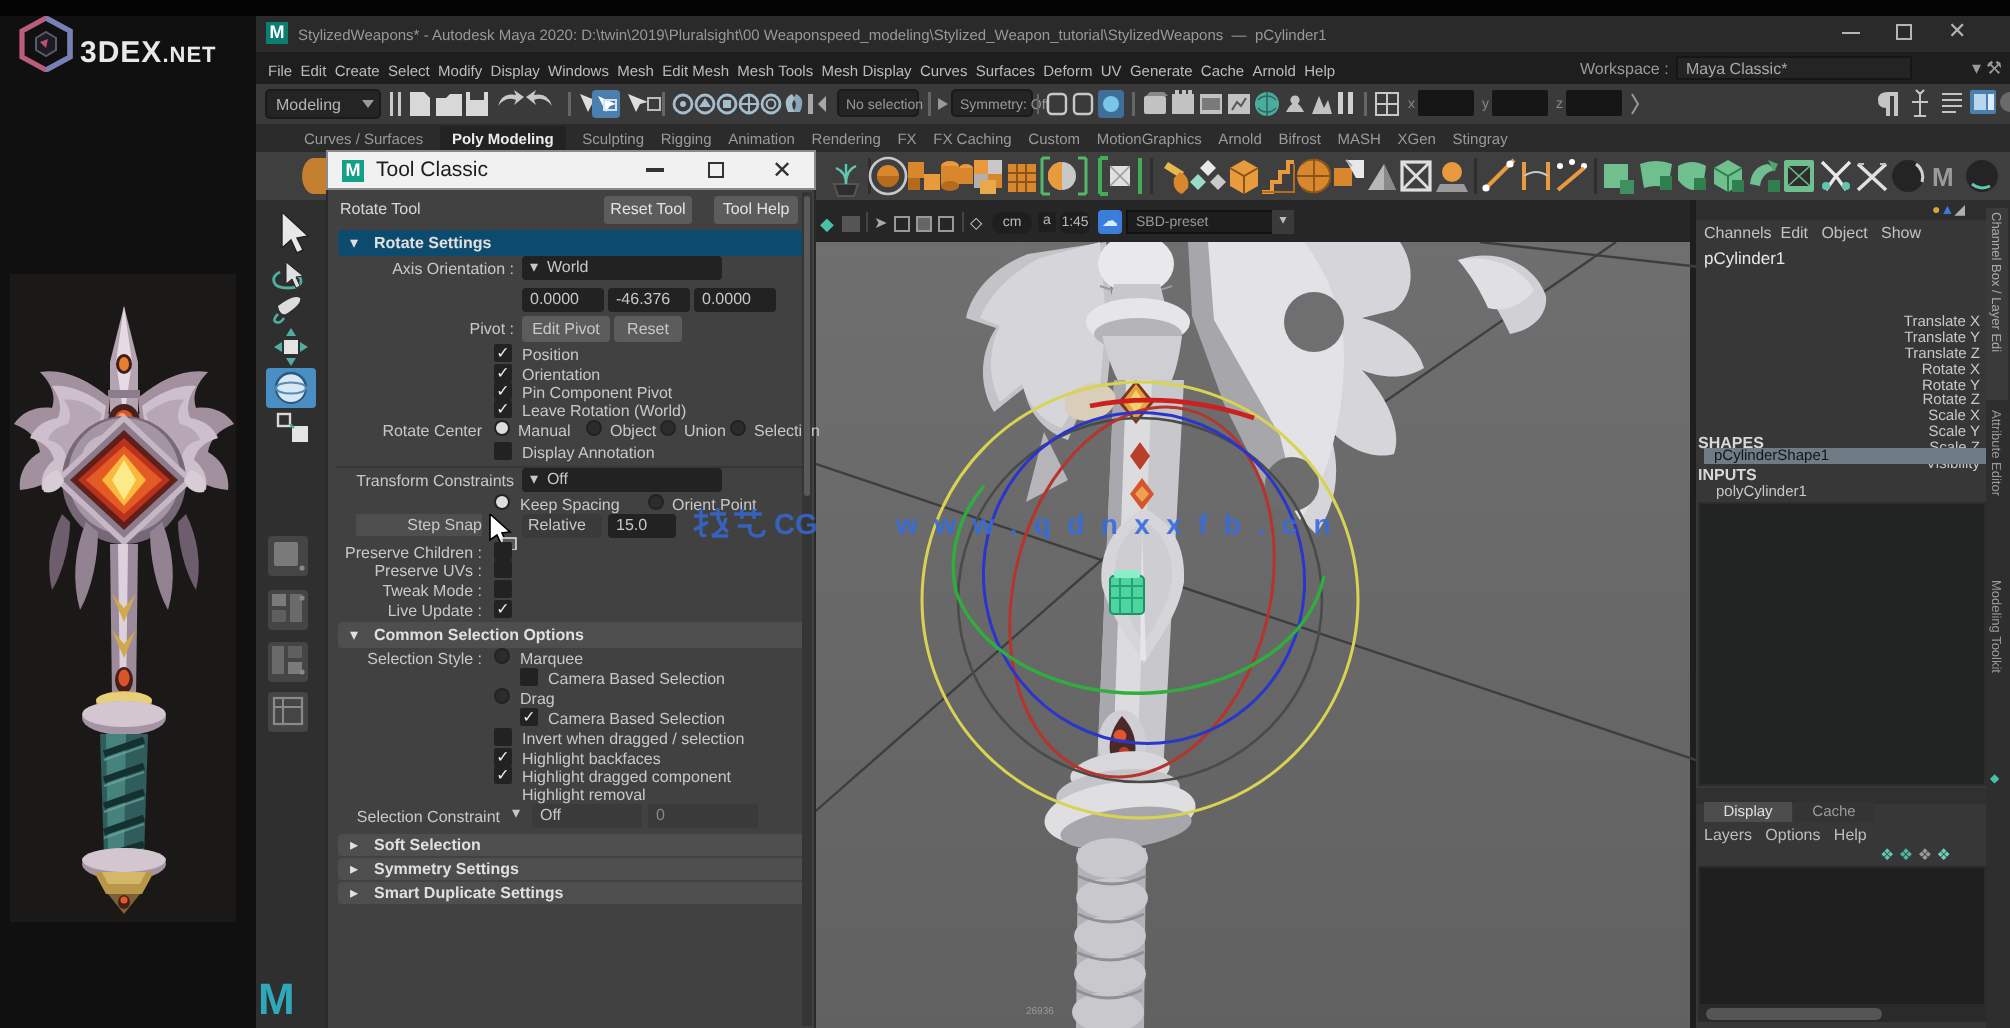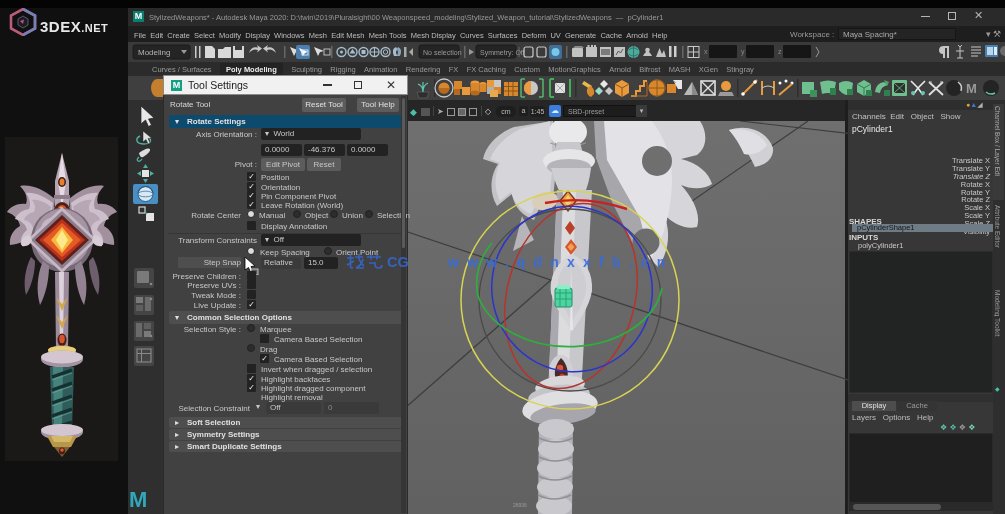--- a/index.html
+++ b/index.html
@@ -109,21 +109,21 @@
   <div class="abs" style="left:128px;top:8px;width:877px;height:18px;background:#2a2a2a;"></div>
   <div class="abs" style="left:133px;top:11px;width:11px;height:11px;background:#0a7f70;color:#fff;font-size:9px;font-weight:bold;text-align:center;line-height:11px;">M</div>
   <div class="abs" style="left:149px;top:13px;font-size:7.5px;color:#989898;white-space:nowrap;">StylizedWeapons* - Autodesk Maya 2020: D:\twin\2019\Pluralsight\00 Weaponspeed_modeling\Stylized_Weapon_tutorial\StylizedWeapons &nbsp;—&nbsp; pCylinder1</div>
   <div class="abs" style="left:921px;top:16px;width:9px;height:1px;background:#b5b5b5;"></div>
   <div class="abs" style="left:948px;top:12px;width:8px;height:8px;border:1px solid #b5b5b5;"></div>
   <div class="abs" style="left:974px;top:9px;font-size:11px;color:#b5b5b5;">✕</div>
 
   <div class="abs" style="left:128px;top:26px;width:877px;height:16px;background:#1e1e1e;"></div>
   <div class="abs" style="left:134px;top:31px;font-size:7.5px;color:#bcbcbc;white-space:nowrap;">File&nbsp;&nbsp;Edit&nbsp;&nbsp;Create&nbsp;&nbsp;Select&nbsp;&nbsp;Modify&nbsp;&nbsp;Display&nbsp;&nbsp;Windows&nbsp;&nbsp;Mesh&nbsp;&nbsp;Edit&nbsp;Mesh&nbsp;&nbsp;Mesh&nbsp;Tools&nbsp;&nbsp;Mesh&nbsp;Display&nbsp;&nbsp;Curves&nbsp;&nbsp;Surfaces&nbsp;&nbsp;Deform&nbsp;&nbsp;UV&nbsp;&nbsp;Generate&nbsp;&nbsp;Cache&nbsp;&nbsp;Arnold&nbsp;&nbsp;Help</div>
   <div class="abs" style="left:790px;top:30px;font-size:8px;color:#9a9a9a;">Workspace :</div>
-  <div class="abs" style="left:838px;top:28px;width:118px;height:12px;background:#242424;border:1px solid #161616;font-size:8px;color:#aaa;padding:1px 4px;">Maya Spacing*</div>
+  <div class="abs" style="left:838px;top:28px;width:118px;height:12px;background:#242424;border:1px solid #161616;font-size:8px;color:#aaa;padding:1px 4px;">Maya Classic*</div>
   <div class="abs" style="left:986px;top:29px;font-size:9px;color:#999;">▾&nbsp;⚒</div>
 
   <div class="abs" style="left:128px;top:42px;width:877px;height:20px;background:#3a3a3a;"></div>
   <svg class="abs" style="left:128px;top:42px;" width="877" height="20" viewBox="0 0 877 20">
 
     <rect x="5" y="3" width="57" height="14" rx="2" fill="#242424" stroke="#1a1a1a"></rect>
     <text x="10" y="13" font-size="8" fill="#b5b5b5">Modeling</text>
     <path d="M53,8 l6,0 l-3,4 z" fill="#999"></path>
     <g fill="#c9c9c9">
       <rect x="67" y="4" width="1.5" height="12"></rect>
@@ -590,21 +590,21 @@
   <div class="abs" style="left:898px;top:136px;width:145px;margin-top:21px;" id="chrows">
     <div style="position:relative;height:7.9px;">
         <span style="position:absolute;right:53px;font-size:7.5px;color:#c8c8c8;line-height:7.9px;">Translate X</span>
         <span style="position:absolute;left:96px;width:35px;height:7.4px;background:#1d1d1d;font-size:7.5px;color:#eee;line-height:7.4px;padding-left:3px;">0</span>
       </div>
     <div style="position:relative;height:7.9px;">
         <span style="position:absolute;right:53px;font-size:7.5px;color:#c8c8c8;line-height:7.9px;">Translate Y</span>
         <span style="position:absolute;left:96px;width:35px;height:7.4px;background:#1d1d1d;font-size:7.5px;color:#eee;line-height:7.4px;padding-left:3px;">0</span>
       </div>
     <div style="position:relative;height:7.9px;">
-        <span style="position:absolute;right:53px;font-size:7.5px;color:#c8c8c8;line-height:7.9px;font-style:italic;">Translate Z</span>
+        <span style="position:absolute;right:53px;font-size:7.5px;color:#c8c8c8;line-height:7.9px;">Translate Z</span>
         <span style="position:absolute;left:96px;width:35px;height:7.4px;background:#1d1d1d;font-size:7.5px;color:#eee;line-height:7.4px;padding-left:3px;">0</span>
       </div>
     <div style="position:relative;height:7.9px;">
         <span style="position:absolute;right:53px;font-size:7.5px;color:#c8c8c8;line-height:7.9px;">Rotate X</span>
         <span style="position:absolute;left:96px;width:35px;height:7.4px;background:#1d1d1d;font-size:7.5px;color:#eee;line-height:7.4px;padding-left:3px;">0</span>
       </div>
     <div style="position:relative;height:7.9px;">
         <span style="position:absolute;right:53px;font-size:7.5px;color:#c8c8c8;line-height:7.9px;">Rotate Y</span>
         <span style="position:absolute;left:96px;width:35px;height:7.4px;background:#1d1d1d;font-size:7.5px;color:#eee;line-height:7.4px;padding-left:3px;">0</span>
       </div>
@@ -648,21 +648,21 @@
 
   <div class="abs" style="left:993px;top:100px;width:12px;height:414px;background:#2e2e2e;"></div>
   <div class="abs" style="left:993px;top:104px;width:11px;height:96px;background:#3a3a3a;"></div>
   <div class="abs" style="left:994px;top:106px;font-size:6.5px;color:#aaa;writing-mode:vertical-rl;height:92px;overflow:hidden;">Channel Box / Layer Edi</div>
   <div class="abs" style="left:994px;top:205px;font-size:6.5px;color:#999;writing-mode:vertical-rl;height:78px;overflow:hidden;">Attribute Editor</div>
   <div class="abs" style="left:994px;top:290px;font-size:6.5px;color:#999;writing-mode:vertical-rl;height:80px;overflow:hidden;">Modeling Toolkit</div>
   <div class="abs" style="left:995px;top:385px;font-size:6px;color:#49c0a8;">◆</div>
 
   <div class="abs" style="left:163px;top:75px;width:245px;height:20px;background:#f1f1f1;border:1px solid #8a8a8a;"></div>
   <div class="abs" style="left:171px;top:80px;width:11px;height:11px;background:#14a085;color:#fff;font-size:9px;font-weight:bold;text-align:center;line-height:11px;">M</div>
-  <div class="abs" style="left:188px;top:79px;font-size:10.5px;color:#1c1c1c;">Tool Settings</div>
+  <div class="abs" style="left:188px;top:79px;font-size:10.5px;color:#1c1c1c;">Tool Classic</div>
   <div class="abs" style="left:323px;top:84px;width:9px;height:1.5px;background:#333;"></div>
   <div class="abs" style="left:354px;top:81px;width:8px;height:8px;border:1.3px solid #333;"></div>
   <div class="abs" style="left:386px;top:78px;font-size:12px;color:#333;">✕</div>
 
   <div class="abs" style="left:163px;top:95px;width:245px;height:419px;background:#414141;border-left:1px solid #2a2a2a;border-right:1px solid #2a2a2a;font-size:8px;color:#c8c8c8;" id="ts">
     <div class="abs" style="left:6px;top:5px;font-size:8px;color:#d8d8d8;">Rotate Tool</div>
     <div class="abs" style="left:138px;top:3px;width:44px;height:14px;background:#5c5c5c;border-radius:2px;text-align:center;line-height:14px;color:#e2e2e2;">Reset Tool</div>
     <div class="abs" style="left:193px;top:3px;width:42px;height:14px;background:#5c5c5c;border-radius:2px;text-align:center;line-height:14px;color:#e2e2e2;">Tool Help</div>
     <div class="abs" style="left:5px;top:20px;width:235px;height:13px;background:#0c4a6e;border-radius:2px;line-height:13px;color:#e0e0e0;"><span style="margin-left:6px;">▾</span><span style="margin-left:8px;font-weight:bold;">Rotate Settings</span></div>
     <div class="abs" style="left:20px;top:35px;width:73px;text-align:right;">Axis Orientation :</div>

